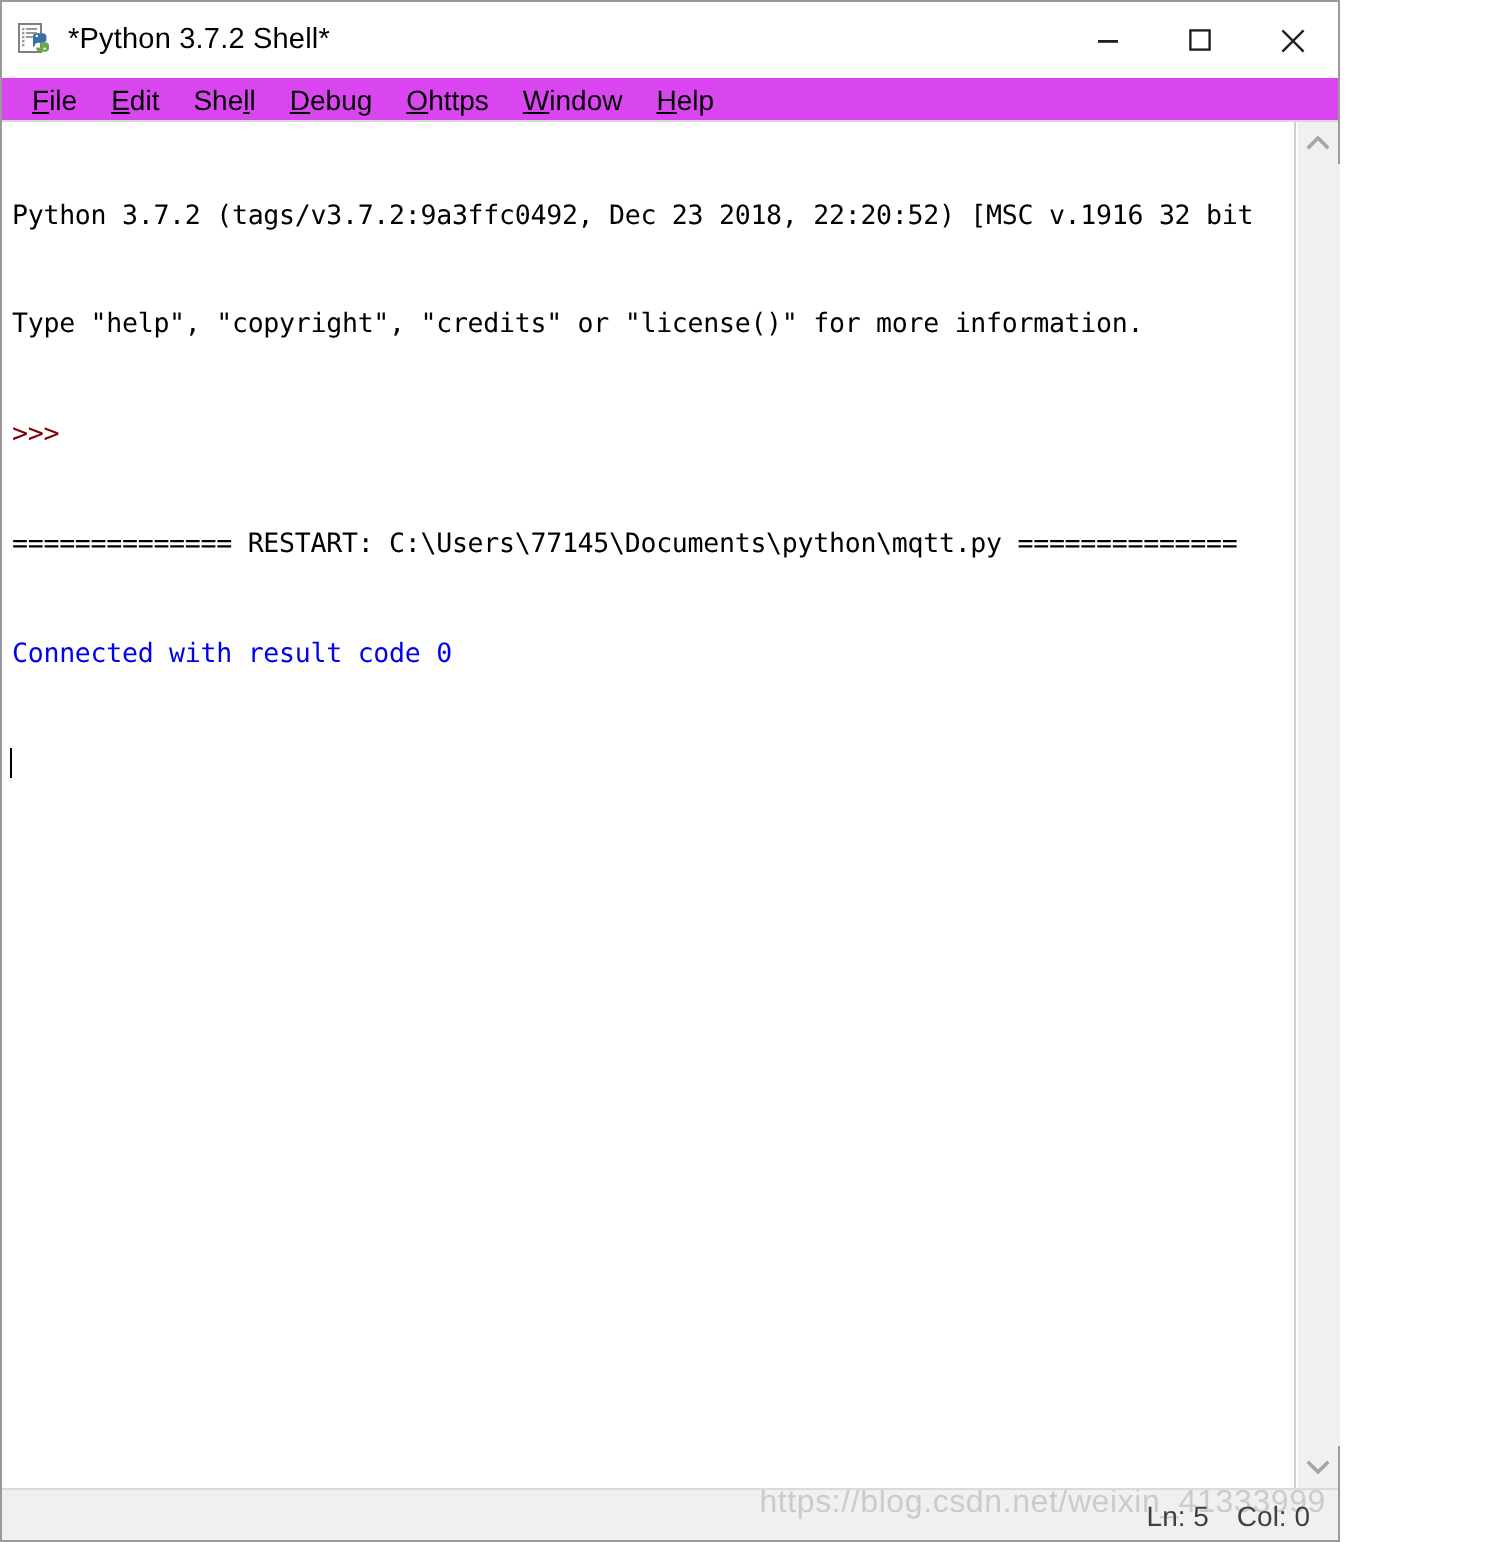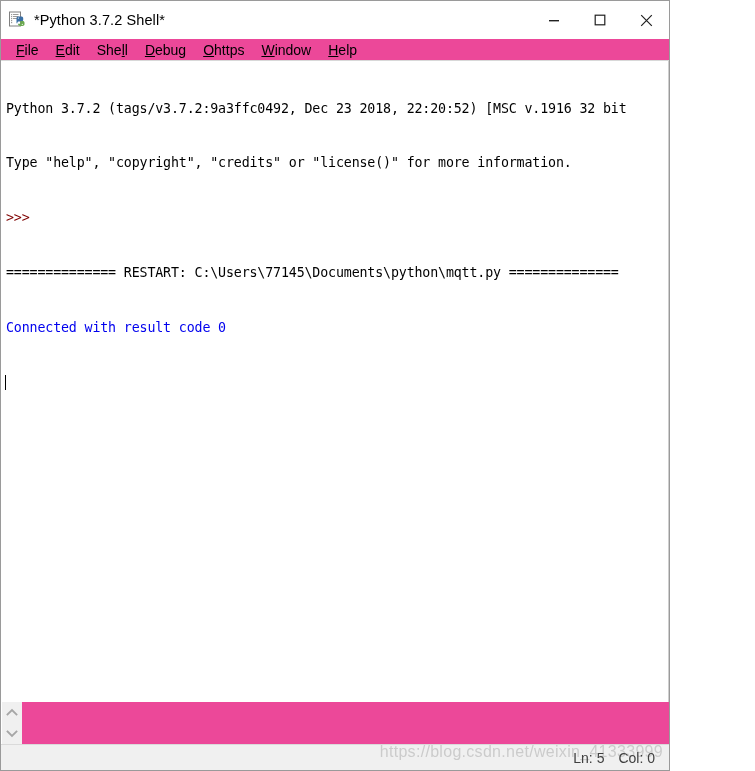--- a/index.html
+++ b/index.html
@@ -69,21 +69,21 @@
     background: transparent;
     border: none;
     padding: 0;
   }
   .winbtn svg { display: block; }
 
   
   #menubar {
     height: 22px;
     min-height: 22px;
-    background: #ec4899;
+    background: #d946ef;
     display: flex;
     align-items: center;
     padding-left: 7px;
     border-bottom: 1px solid #d8d8d8;
     box-sizing: border-box;
   }
   .menu-item {
     font-family: "Liberation Sans", sans-serif;
     font-size: 14px;
     color: #000000;
@@ -92,23 +92,23 @@
     line-height: 20px;
   }
   .menu-item .mn {
     text-decoration: underline;
   }
 
   
   #content {
     flex: 1 1 auto;
     display: flex;
-    flex-direction: column;
+    flex-direction: row;
     min-height: 0;
-    background: #ec4899;
+    background: #86efac;
     position: relative;
   }
   #textarea-wrap {
     flex: 1 1 auto;
     position: relative;
     overflow: hidden;
     background: #ffffff;
     border-right: 1px solid #cfcfcf;
   }
   #console {

